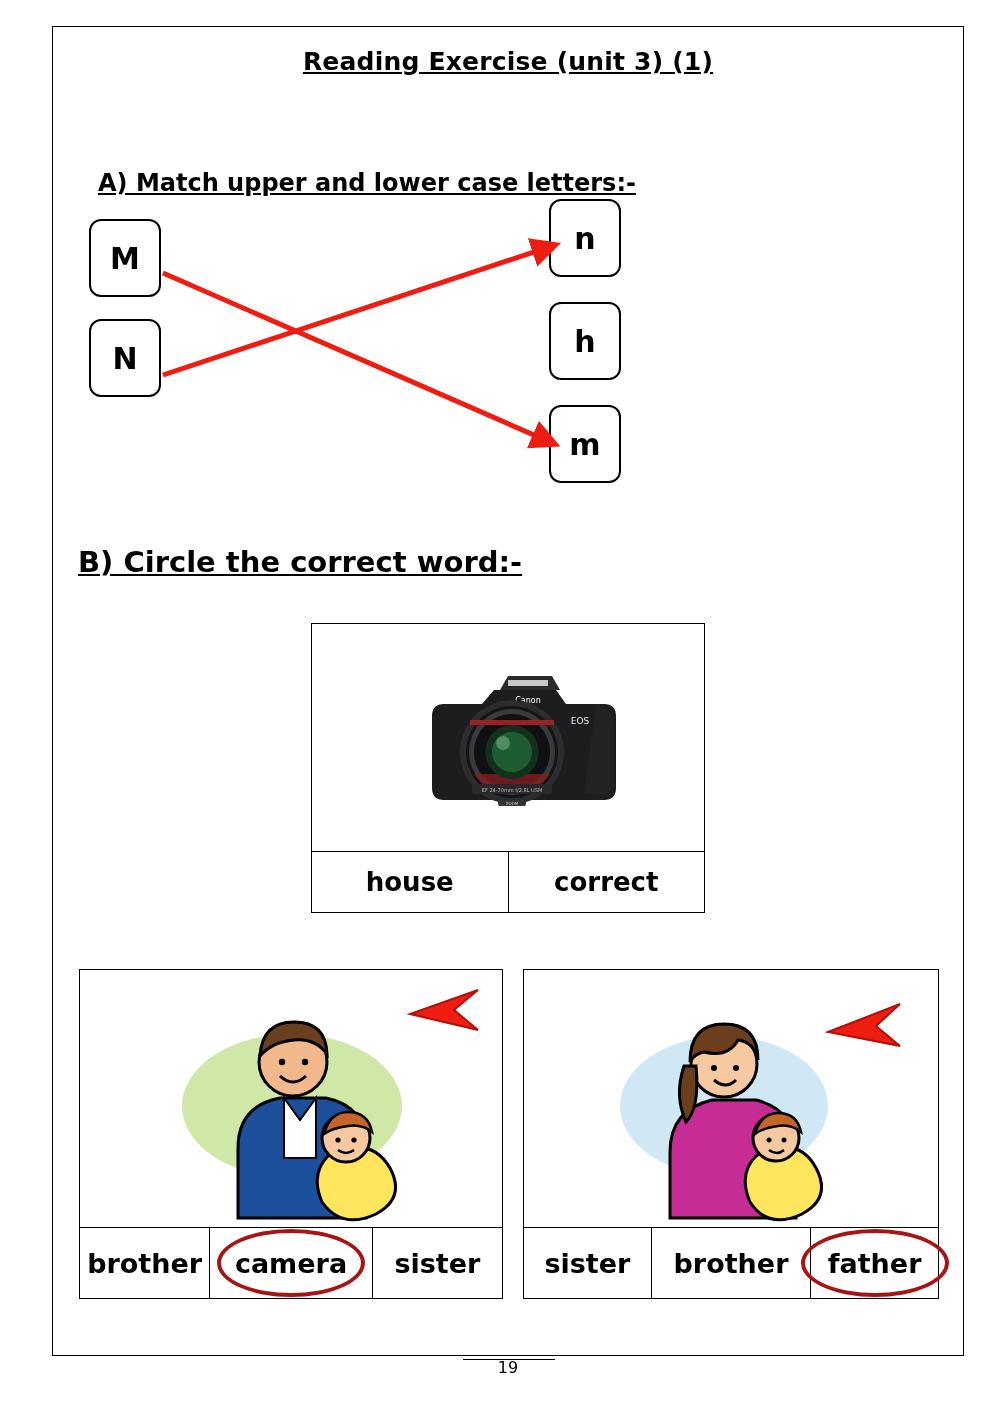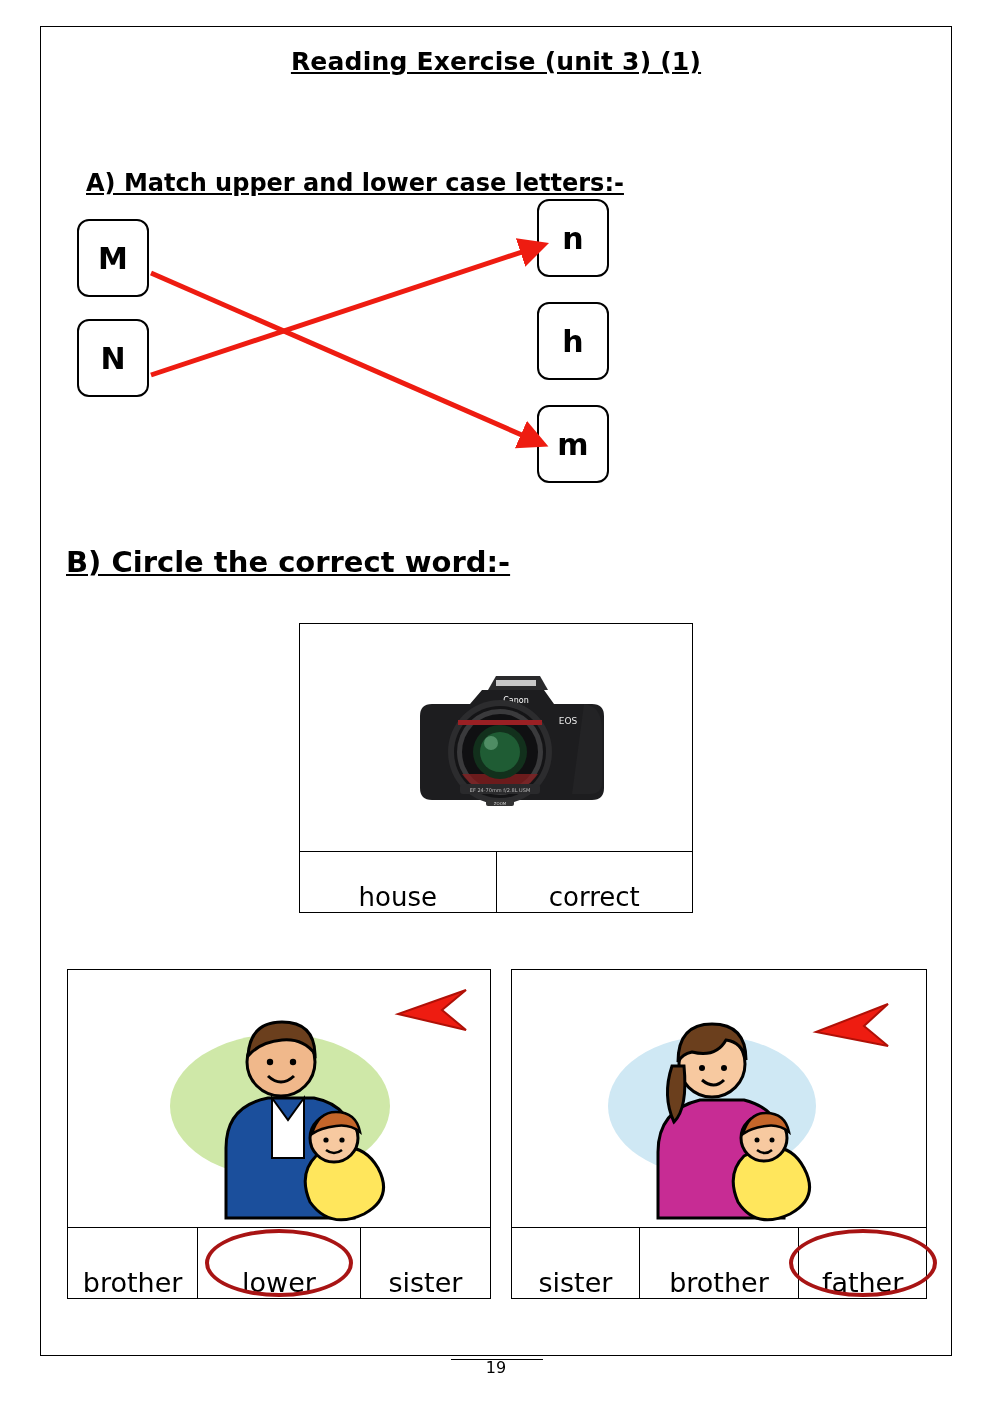--- a/index.html
+++ b/index.html
@@ -10,21 +10,21 @@
   body {
     width: 992px;
     height: 1403px;
     font-family: "DejaVu Sans", sans-serif;
     color: #000;
     position: relative;
     overflow: hidden;
   }
   .page {
     position: absolute;
-    left: 40px;
+    left: 52px;
     top: 26px;
     width: 912px;
     height: 1330px;
     border: 1px solid #000;
     box-sizing: border-box;
   }
   .title {
     position: absolute;
     top: 20px;
     left: 0;
@@ -105,25 +105,26 @@
     position: absolute;
     left: 0; right: 0; bottom: 0;
     height: 60px;
     display: flex;
     border-top: 1px solid #000;
   }
   .card-father .choices, .card-mother .choices { height: 70px; }
   .choice {
     flex: 1;
     display: flex;
-    align-items: flex-end;
+    align-items: center;
     justify-content: center;
     font-size: 26px;
     position: relative;
     border-right: 1px solid #000;
+    font-weight: bold;
   }
   .choice:last-child { border-right: none; }
   .card-father .choice, .card-mother .choice { font-size: 27px; }
 
   .choice.wide { flex: 1.25; }
 
   .circle-mark {
     position: absolute;
     left: 50%;
     top: 50%;
@@ -260,21 +261,21 @@
         <g>
           <path d="M398 20 L330 44 L398 60 L374 40 Z" fill="#ee1c11" stroke="#b01007" stroke-width="2"></path>
         </g>
       </svg>
     </div>
     <div class="choices">
       <div class="choice">
         <span>brother</span>
       </div>
       <div class="choice wide">
-        <span>lower</span>
+        <span>camera</span>
         <span class="circle-mark"></span>
       </div>
       <div class="choice">
         <span>sister</span>
       </div>
     </div>
   </div>
 
   <div class="card card-mother">
     <div class="card-pic">

